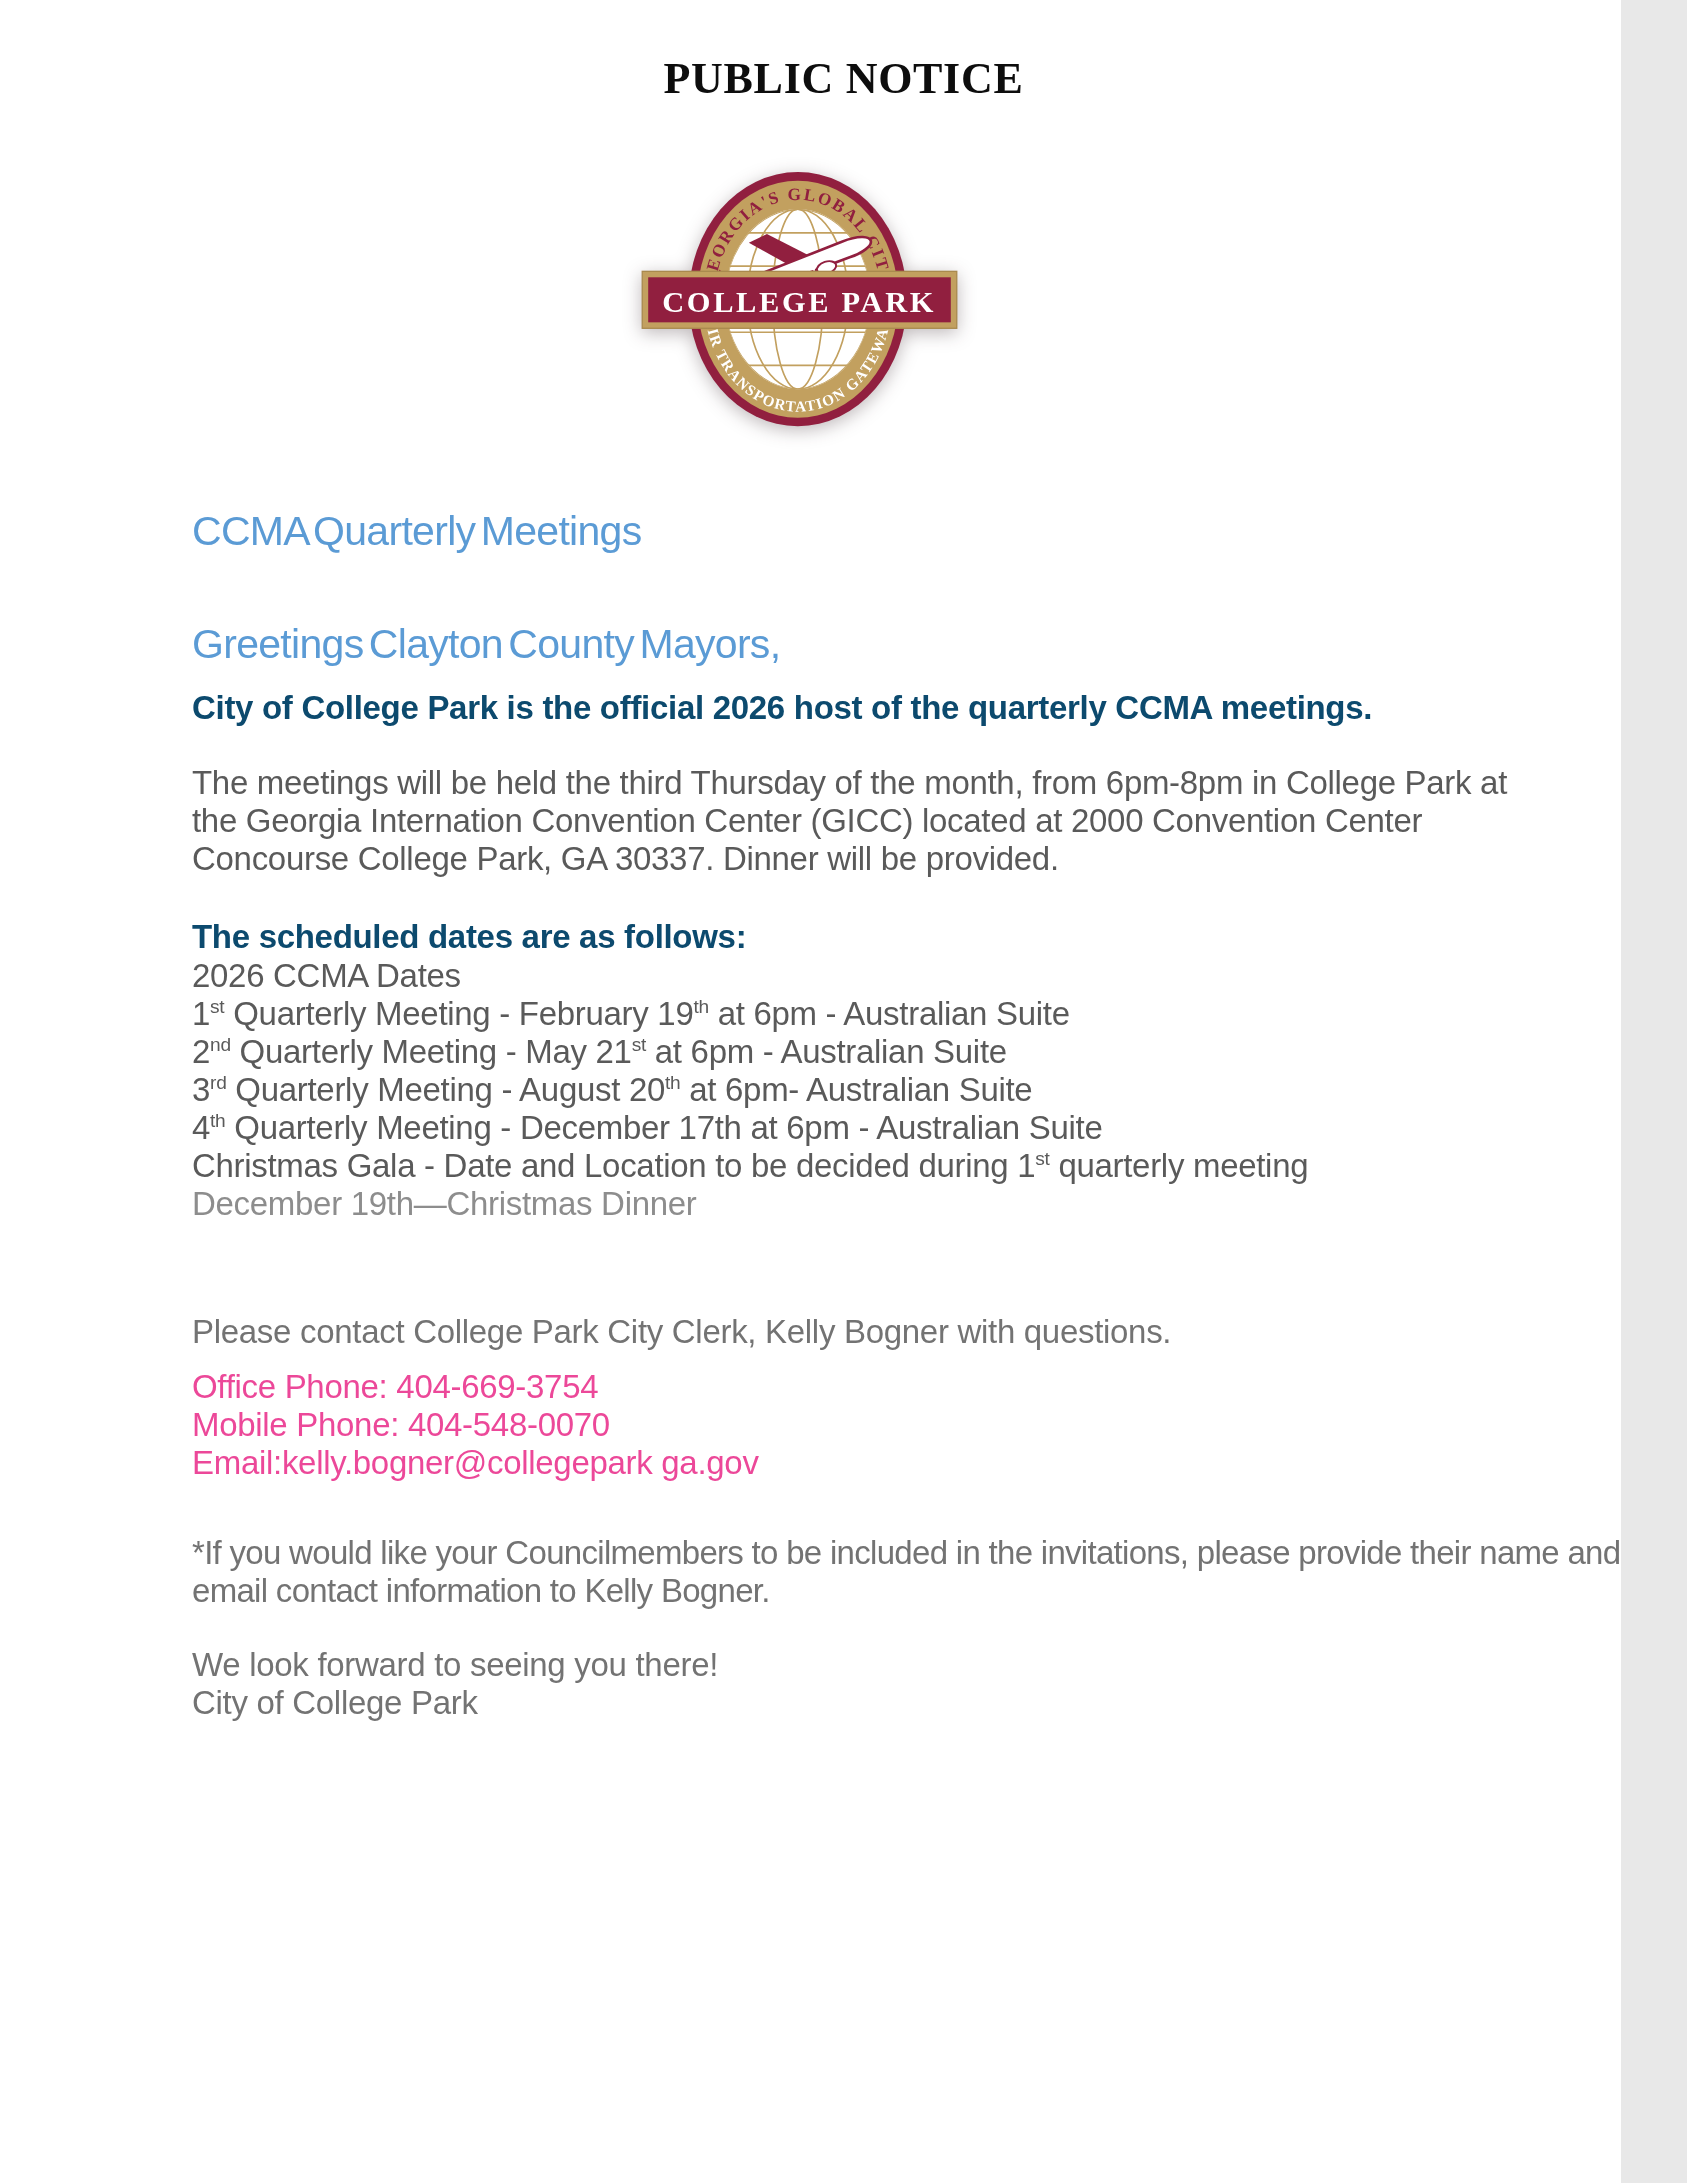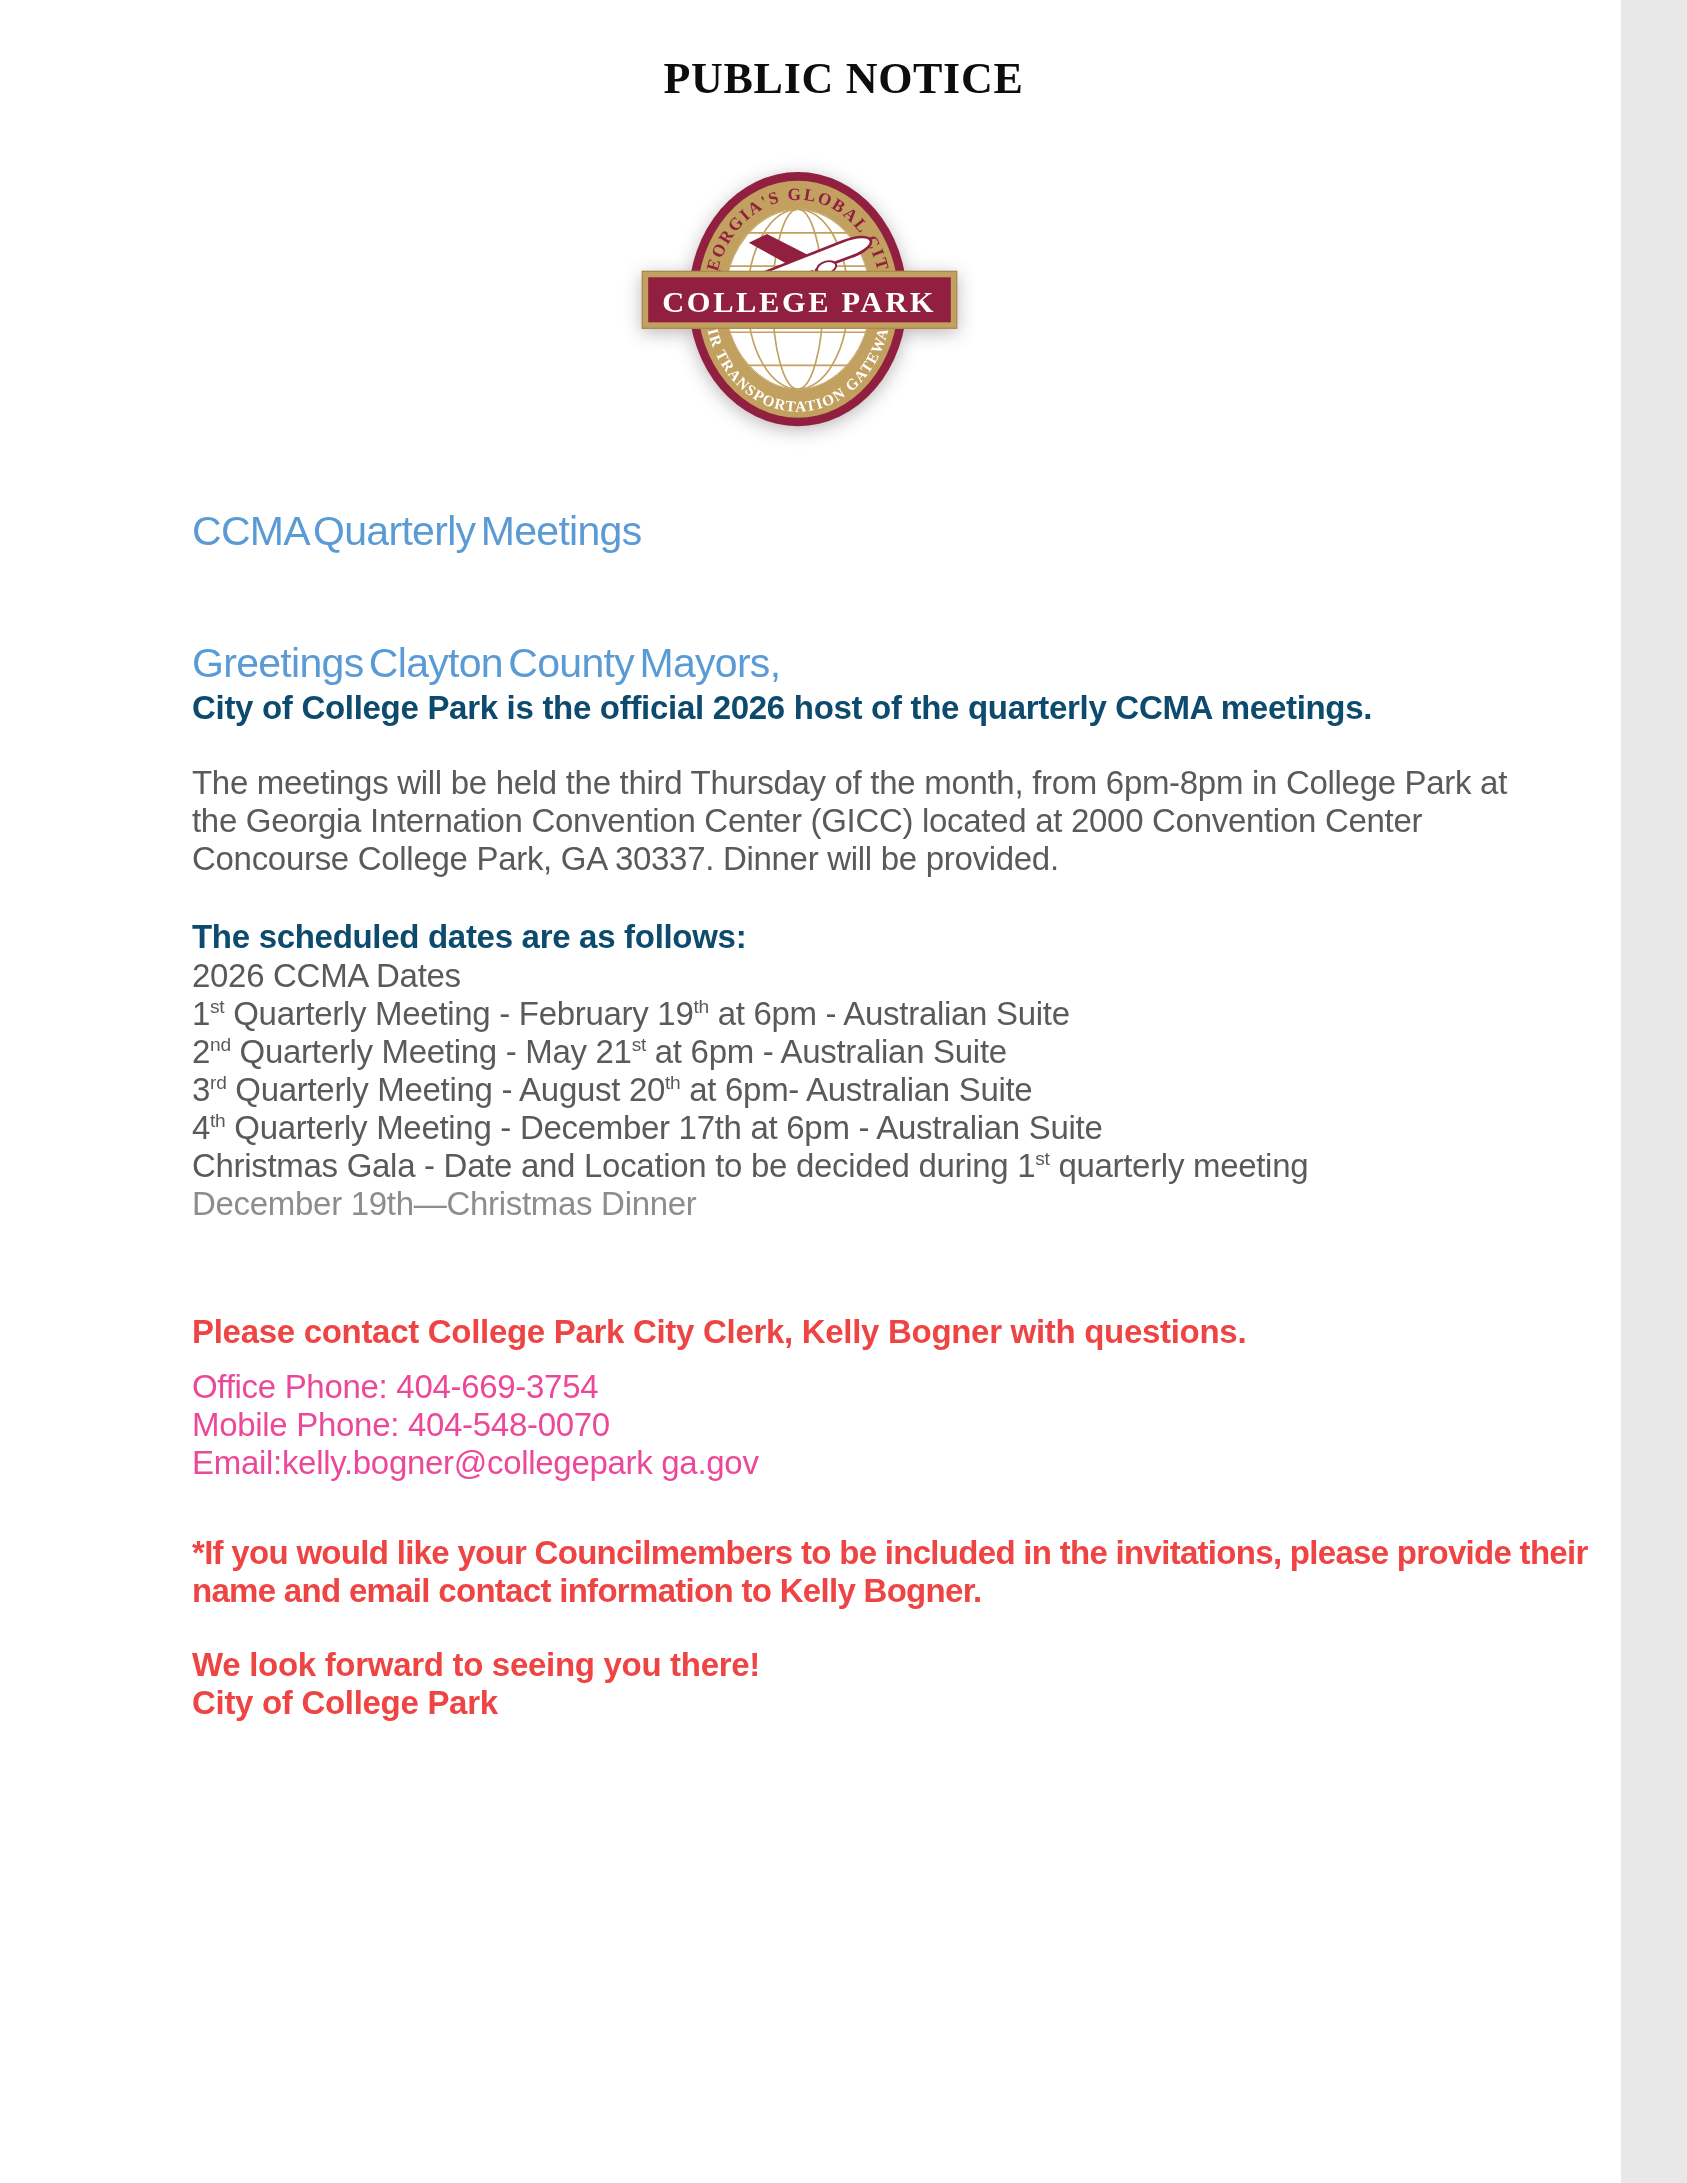--- a/index.html
+++ b/index.html
@@ -26,29 +26,29 @@
   }
   .h-blue{
     position:absolute;left:192px;
     font-size:41px;
     letter-spacing:-0.7px;
     word-spacing:-5.3px;
     color:#5B9BD5;
     white-space:nowrap;
   }
   .h-subject{top:508px;text-align:right;}
-  .h-greeting{top:621px;margin-top:19px;}
+  .h-greeting{top:621px;}
   .body-txt{
     position:absolute;left:192px;
     font-size:33px;line-height:38px;
     color:#5a5a5a;
     letter-spacing:-0.3px;
   }
   .bold-dark{font-weight:bold;color:#0c4a6e;white-space:nowrap;}
-  .bold-black{font-weight:bold;color:#ef4444;}
+  .bold-black{font-weight:normal;color:#737373;}
   .host-line{top:689px;}
   .details-par{top:764px;width:1317px;}
   .sched-heading{top:918px;}
   .sched-list{top:957px;width:1389px;}
   .sched-line{height:38px;white-space:nowrap;}
   .muted{color:#8d8d8d;}
   .contact-heading{top:1313px;white-space:nowrap;}
   .contact-block{top:1368px;color:#ec4899;}
   .contact-line{height:38px;white-space:nowrap;}
   .note-par{top:1534px;width:1462px;letter-spacing:-0.7px;}

